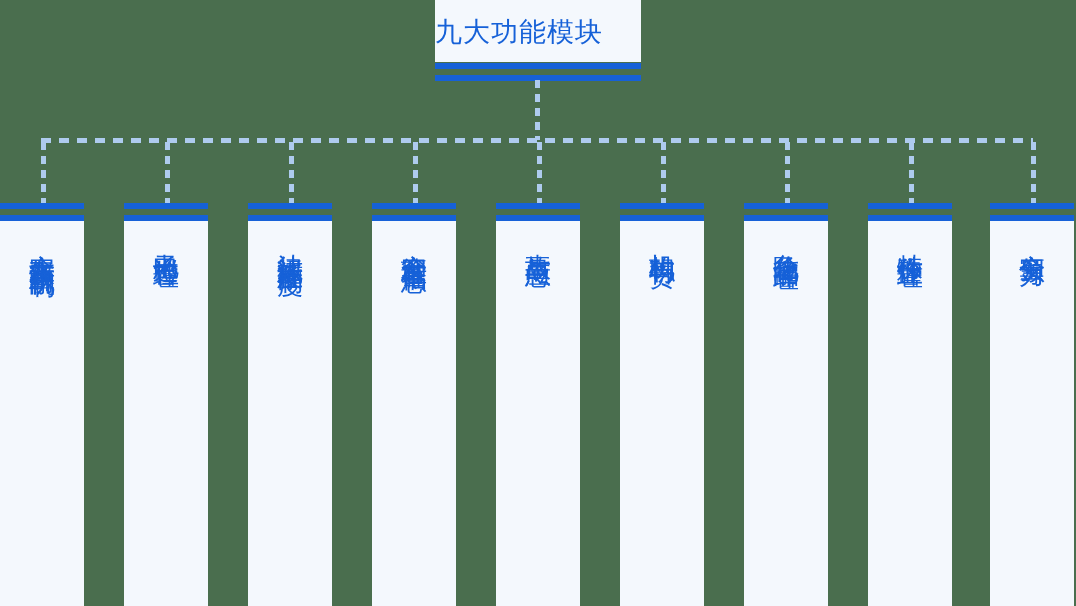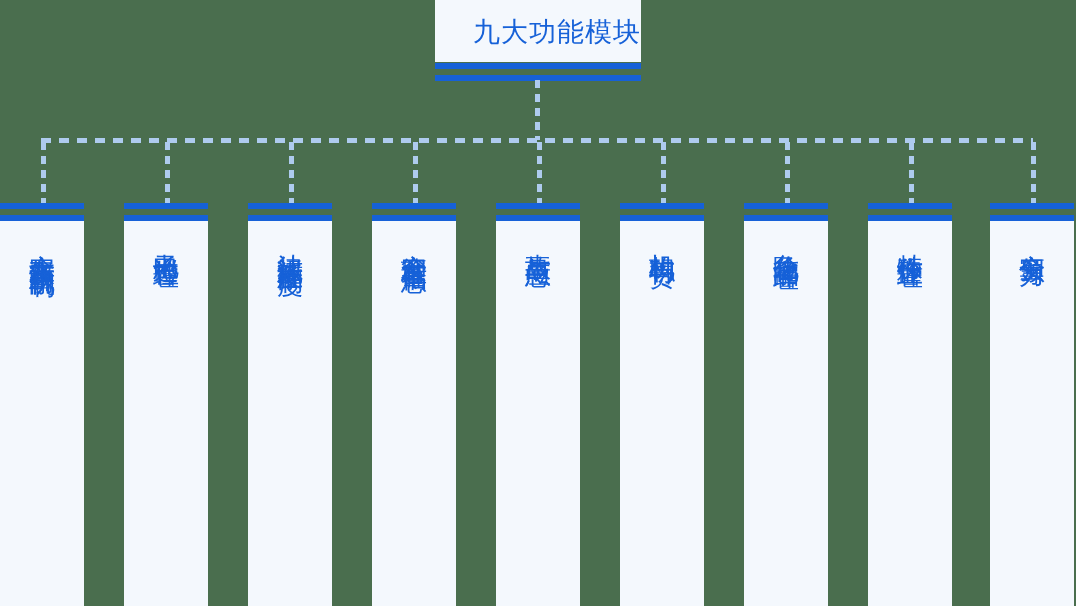--- a/index.html
+++ b/index.html
@@ -25,21 +25,21 @@
   .root-node {
     position: absolute;
     left: 435px;
     top: 0px;
     width: 206px;
     height: 62px;
     background: #f4f8fd;
     box-sizing: border-box;
     display: flex;
     align-items: center;
-    justify-content: flex-end;
+    justify-content: flex-start;
   }
   .root-label {
     font-size: 27px;
     line-height: 1;
     color: #1661d8;
     letter-spacing: 1px;
     white-space: nowrap;
   }
   .root-bar {
     position: absolute;

